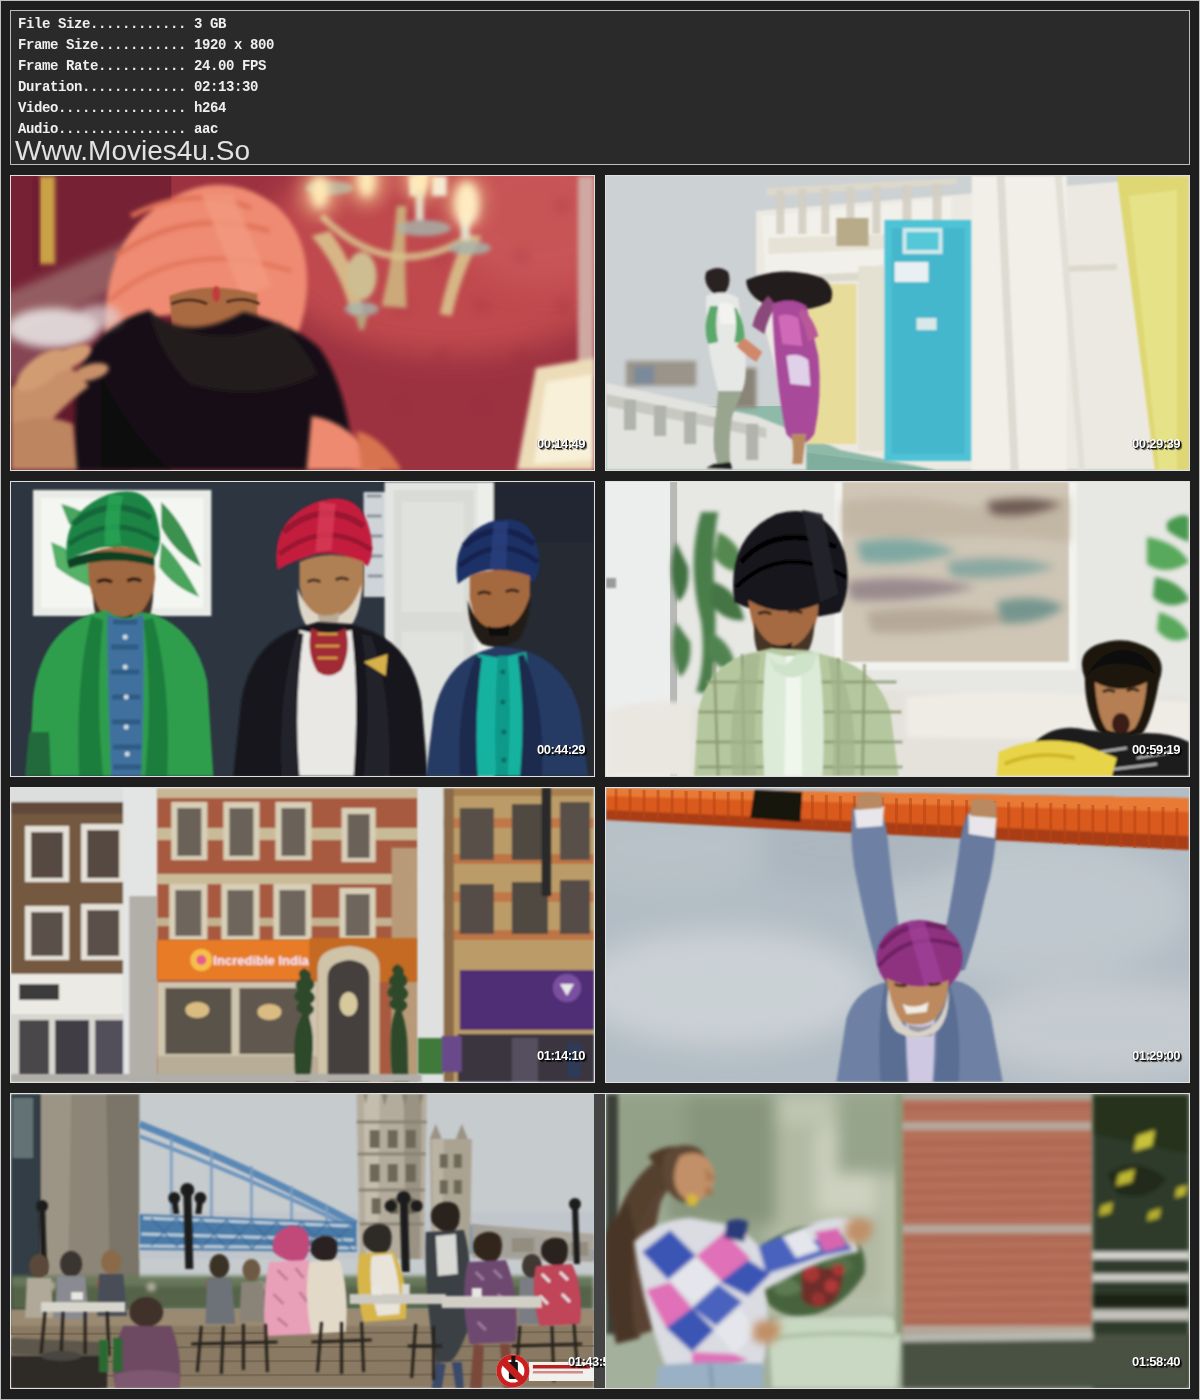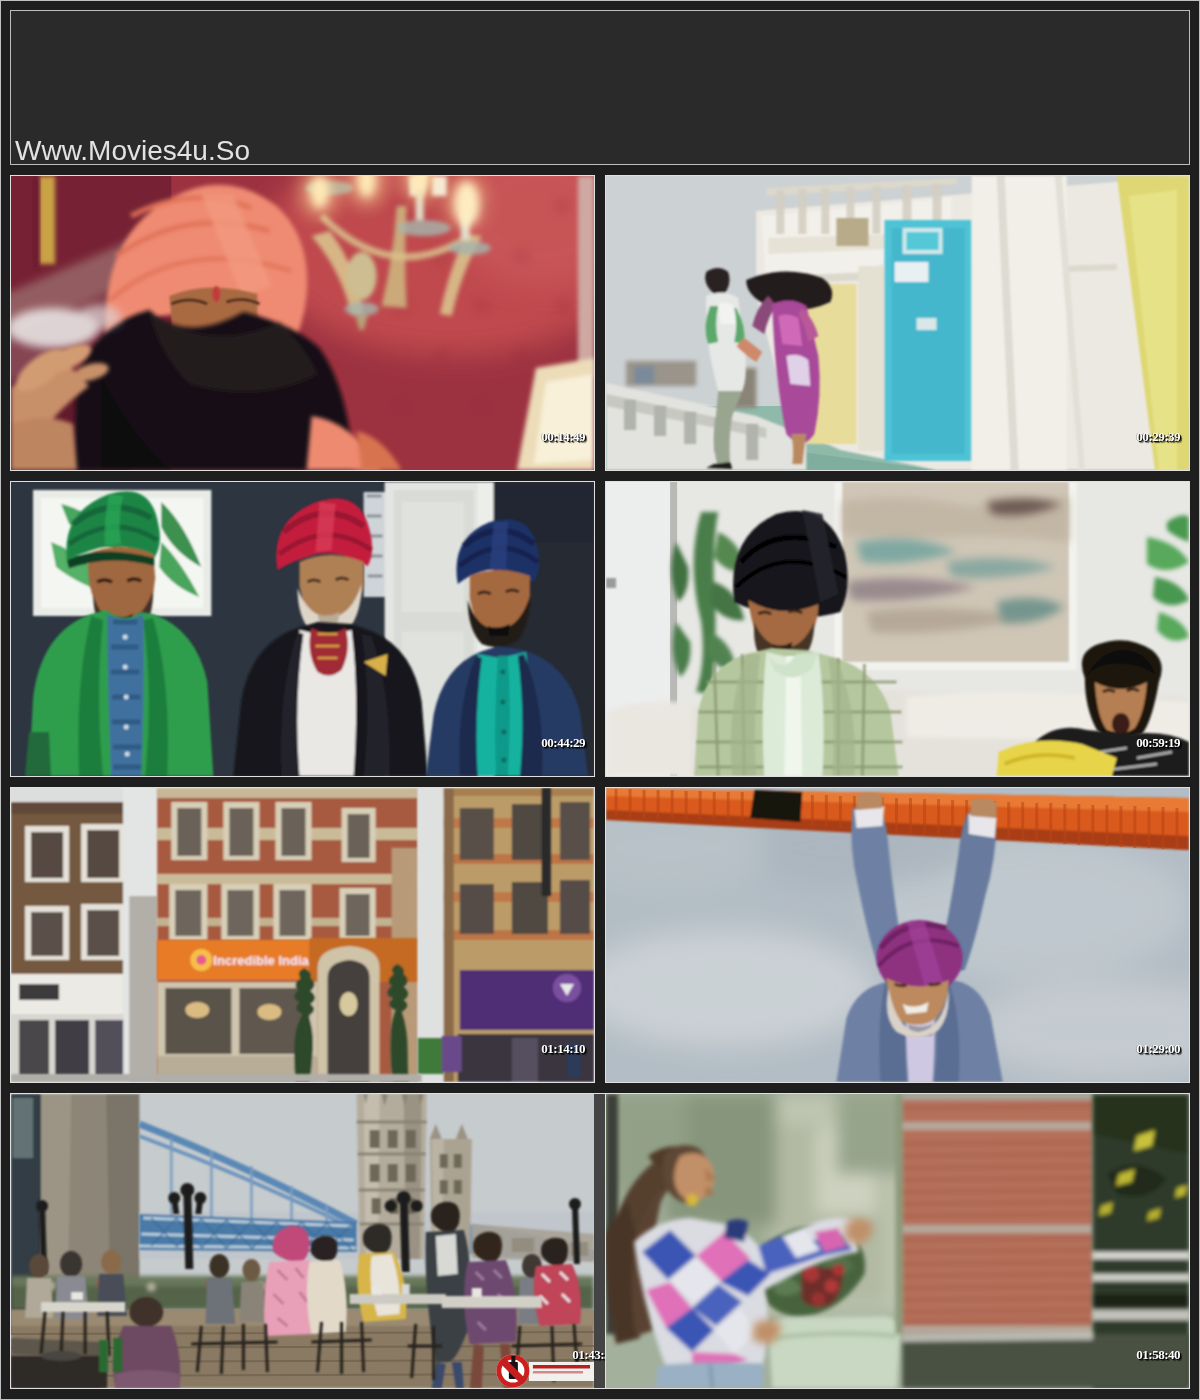--- a/index.html
+++ b/index.html
@@ -2,21 +2,21 @@
 <html><head>
 <meta charset="utf-8">
 <style>
 html,body{margin:0;padding:0;}
 body{width:1200px;height:1400px;background:#1e1e1e;position:relative;overflow:hidden;}
 #frame{position:absolute;left:0;top:0;width:1198px;height:1398px;border:1px solid #c0c0c0;}
 #info{position:absolute;left:10px;top:10px;width:1178px;height:153px;background:#2a2a2a;border:1px solid #bdbdbd;}
 #info pre{margin:0;padding:3px 0 0 7px;font-family:"Liberation Mono",monospace;font-weight:bold;font-size:14px;letter-spacing:-0.4px;line-height:21px;color:#efefef;}
 #site{position:absolute;left:4px;top:127px;font-family:"Liberation Sans",sans-serif;font-size:28px;line-height:26px;color:#e2e2e2;}
 .shot{position:absolute;width:583px;height:294px;border:1px solid #e0e0e0;overflow:hidden;background:#444;}
-.ts{position:absolute;right:9px;bottom:25px;font-family:Liberation Serif, serif;font-weight:bold;font-size:13px;color:#fff;text-shadow:1px 1px 0 rgba(0,0,0,0.9),2px 2px 1px rgba(0,0,0,0.65),-0.5px -0.5px 0 rgba(0,0,0,0.4);letter-spacing:-0.5px;}
+.ts{position:absolute;right:9px;bottom:19px;font-family:Liberation Sans, sans-serif;font-weight:bold;font-size:13px;color:#fff;text-shadow:1px 1px 0 rgba(0,0,0,0.9),2px 2px 1px rgba(0,0,0,0.65),-0.5px -0.5px 0 rgba(0,0,0,0.4);letter-spacing:-0.5px;}
 .shot svg{position:absolute;left:0;top:0;width:583px;height:294px;}
 </style>
 </head>
 <body>
 <div id="frame"></div>
 <svg width="0" height="0" style="position:absolute">
 <defs>
 <filter id="b1" x="-30%" y="-30%" width="160%" height="160%">
         <feGaussianBlur stdDeviation="1"></feGaussianBlur>
       </filter>
@@ -28,20 +28,26 @@
       </filter>
 <filter id="b8" x="-80%" y="-80%" width="260%" height="260%">
         <feGaussianBlur stdDeviation="8"></feGaussianBlur>
       </filter>
 <filter id="b14" x="-100%" y="-100%" width="300%" height="300%">
         <feGaussianBlur stdDeviation="14"></feGaussianBlur>
       </filter>
 </defs>
 </svg>
 <div id="info">
+    <pre>File Size............ 3 GB
+Frame Size........... 1920 x 800
+Frame Rate........... 24.00 FPS
+Duration............. 02:13:30
+Video................ h264
+Audio................ aac</pre>
     <div id="site">Www.Movies4u.So</div>
   </div>
 
 <div class="shot" id="s1" style="left:10px;top:175px;">
     <svg viewBox="0 0 582 294" preserveAspectRatio="none">
 <rect width="582" height="294" fill="#9c3240"></rect>
 <rect x="0" y="0" width="160" height="294" fill="#762234"></rect>
 <rect x="0" y="200" width="120" height="94" fill="#611a2c"></rect>
 <ellipse cx="440" cy="70" rx="190" ry="110" fill="#bf4a4e" filter="url(#b14)"></ellipse>
 <ellipse cx="530" cy="40" rx="90" ry="70" fill="#c85457" filter="url(#b14)"></ellipse>

